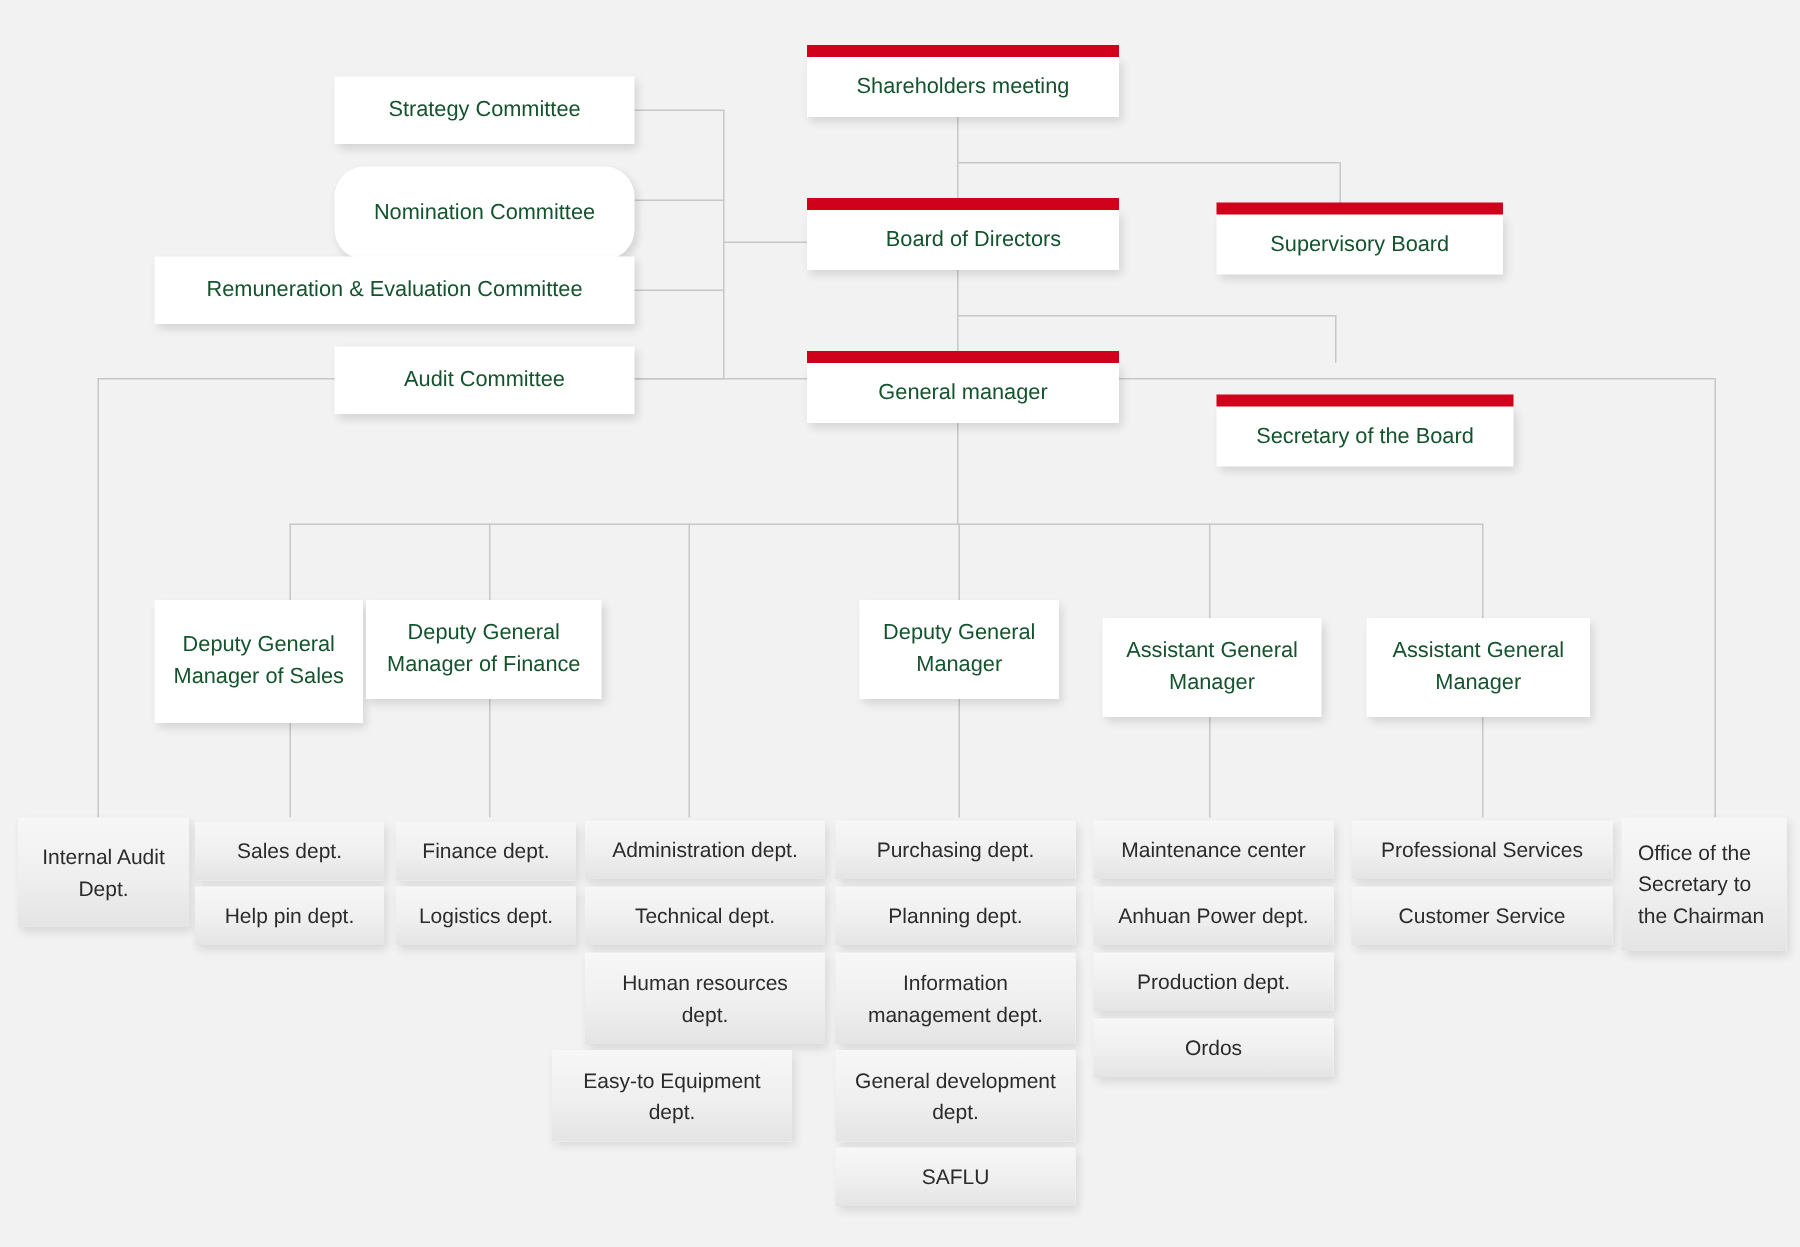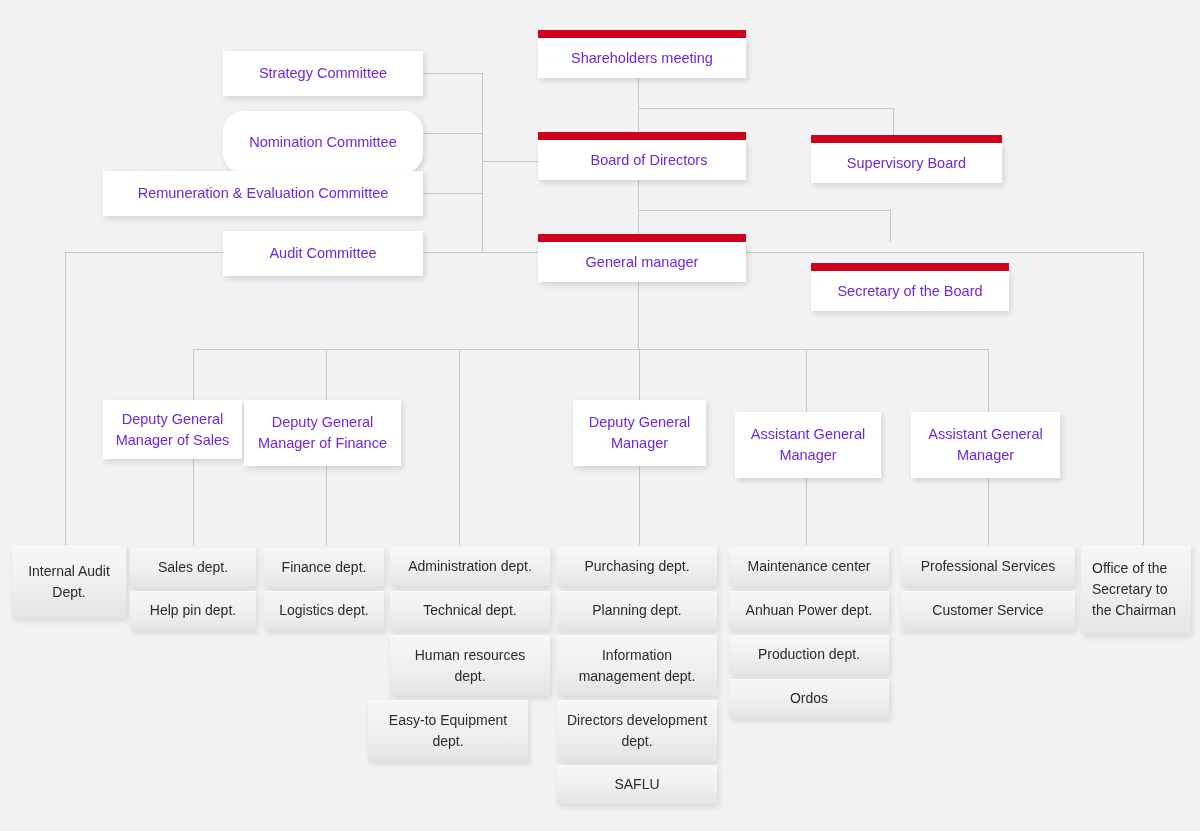--- a/index.html
+++ b/index.html
@@ -18,21 +18,21 @@
   .line.v{width:1px;}
 
   
   .node{
     position:absolute;
     box-sizing:border-box;
     display:flex;
     align-items:center;
     justify-content:center;
     text-align:center;
-    color:#6d28d9;
+    color:#14532d;
     font-size:14.5px;
     line-height:21px;
     padding:4px 8px;
   }
   .node.white{
     background:#ffffff;
     box-shadow:2px 3px 6px rgba(0,0,0,0.13);
   }
   
   .node.accent::before{
@@ -124,21 +124,21 @@
   </div>
 
   <div class="node white" style="left:103px;top:171px;width:320px;height:45px;">
     <span>Remuneration &amp; Evaluation Committee</span>
   </div>
 
   <div class="node white" style="left:223px;top:231px;width:200px;height:45px;">
     <span>Audit Committee</span>
   </div>
 
-  <div class="node white" style="left:103px;top:400px;width:139px;height:59px;">
+  <div class="node white" style="left:103px;top:400px;width:139px;height:82px;">
     <span>Deputy General Manager of Sales</span>
   </div>
 
   <div class="node white" style="left:244px;top:400px;width:157px;height:66px;">
     <span>Deputy General Manager of Finance</span>
   </div>
 
   <div class="node white" style="left:573px;top:400px;width:133px;height:66px;">
     <span>Deputy General Manager</span>
   </div>
@@ -185,21 +185,21 @@
   <div class="node dept" style="left:557px;top:547px;width:160px;height:39px;">
     <span>Purchasing dept.</span>
   </div>
   <div class="node dept" style="left:557px;top:591px;width:160px;height:39px;">
     <span>Planning dept.</span>
   </div>
   <div class="node dept" style="left:557px;top:635px;width:160px;height:61px;">
     <span>Information management dept.</span>
   </div>
   <div class="node dept" style="left:557px;top:700px;width:160px;height:61px;">
-    <span>Directors development dept.</span>
+    <span>General development dept.</span>
   </div>
   <div class="node dept" style="left:729px;top:547px;width:160px;height:39px;">
     <span>Maintenance center</span>
   </div>
 
   <div class="node dept" style="left:557px;top:765px;width:160px;height:39px;">
     <span>SAFLU</span>
   </div>
   <div class="node dept" style="left:729px;top:591px;width:160px;height:39px;">
     <span>Anhuan Power dept.</span>

